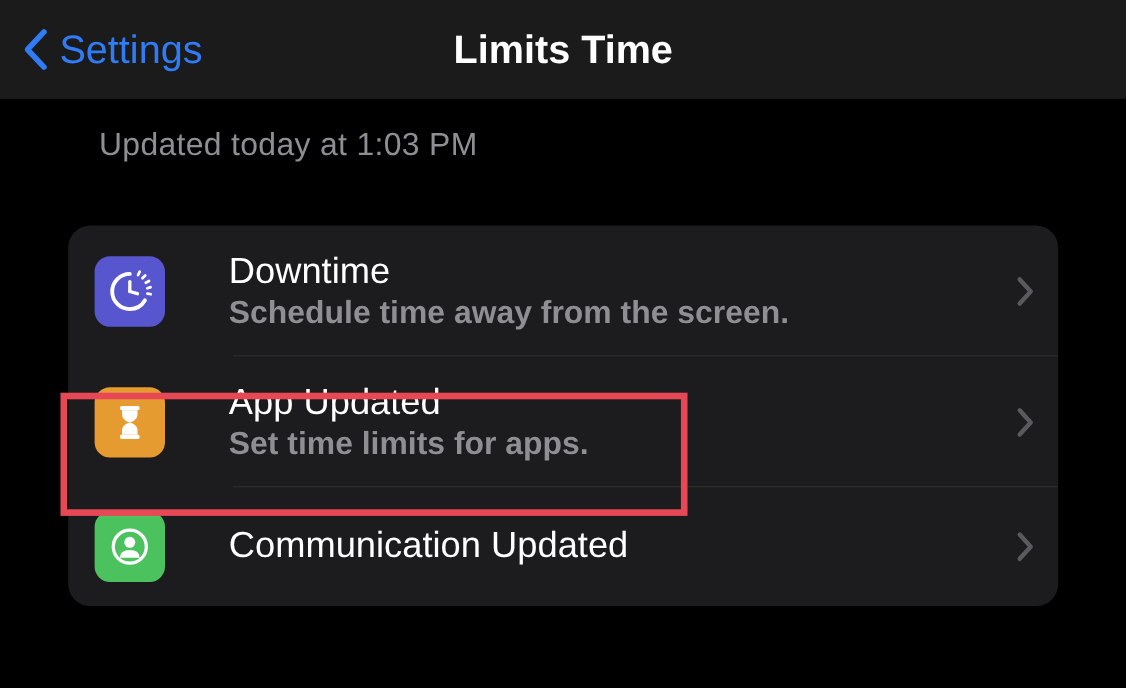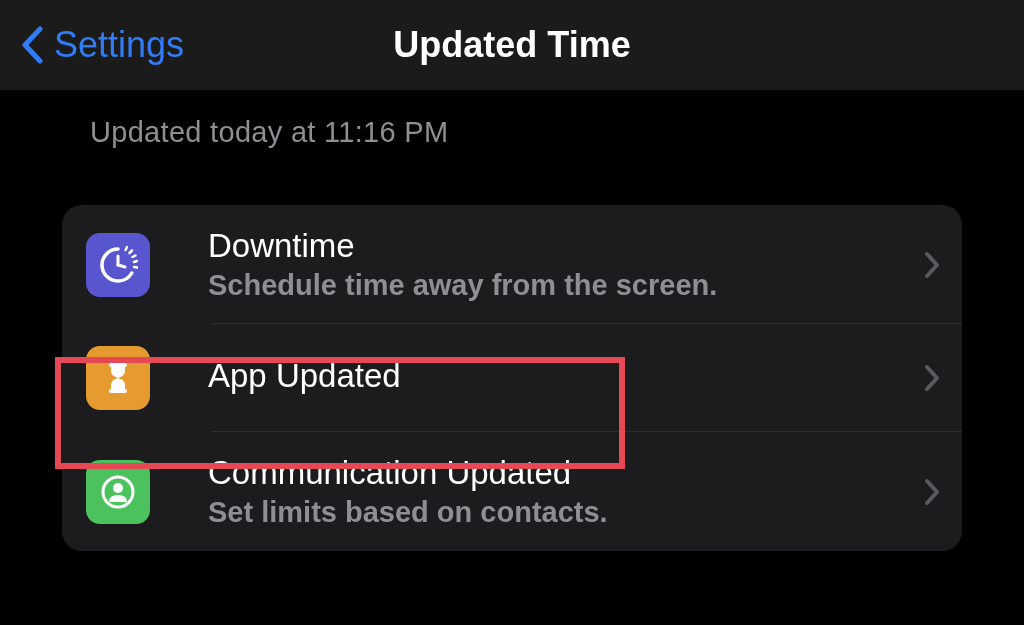--- a/index.html
+++ b/index.html
@@ -120,24 +120,24 @@
 
 <div class="navbar">
   <div class="back-button">
     <span class="back-chevron">
       <svg width="24" height="38" viewBox="0 0 24 38" fill="none">
         <path d="M20 3 L5 19 L20 35" stroke="#2f7cf6" stroke-width="5" stroke-linecap="round" stroke-linejoin="round"></path>
       </svg>
     </span>
     <span>Settings</span>
   </div>
-  <div class="nav-title">Updated Time</div>
+  <div class="nav-title">Limits Time</div>
 </div>
 
-<div class="updated-text">Updated today at 11:16 PM</div>
+<div class="updated-text">Updated today at 1:03 PM</div>
 
 <div class="list-group">
 
   <div class="list-item">
     <div class="icon-box icon-downtime">
       <svg width="40" height="40" viewBox="0 0 40 40" fill="none">
         <path d="M20 4 A16 16 0 0 0 20 36 A16 16 0 0 0 33.8 28" stroke="#fff" stroke-width="3.5" stroke-linecap="round"></path>
         <line x1="20" y1="20" x2="20" y2="11" stroke="#fff" stroke-width="3" stroke-linecap="round"></line>
         <line x1="20" y1="20" x2="27" y2="22" stroke="#fff" stroke-width="3" stroke-linecap="round"></line>
         <line x1="36" y1="17" x2="39" y2="16" stroke="#fff" stroke-width="2.5" stroke-linecap="round"></line>
@@ -163,40 +163,40 @@
     <div class="icon-box icon-applimits">
       <svg width="40" height="40" viewBox="0 0 40 40" fill="none">
         <rect x="11" y="5" width="18" height="4" rx="2" fill="#fff"></rect>
         <rect x="11" y="31" width="18" height="4" rx="2" fill="#fff"></rect>
         <path d="M13 9 L13 13 Q13 18 20 20 Q27 18 27 13 L27 9 Z" fill="#fff"></path>
         <path d="M13 31 L13 27 Q13 22 20 20 Q27 22 27 27 L27 31 Z" fill="#fff"></path>
       </svg>
     </div>
     <div class="label-block">
       <div class="item-title">App Updated</div>
+      <div class="item-subtitle">Set time limits for apps.</div>
     </div>
     <div class="disclosure">
       <svg width="16" height="28" viewBox="0 0 16 28" fill="none">
         <path d="M3 3 L13 14 L3 25" stroke="#5a5a5e" stroke-width="4" stroke-linecap="round" stroke-linejoin="round"></path>
       </svg>
     </div>
     <div class="list-divider"></div>
   </div>
 
   <div class="list-item">
     <div class="icon-box icon-commlimits">
       <svg width="40" height="40" viewBox="0 0 40 40" fill="none">
         <circle cx="20" cy="20" r="15" stroke="#fff" stroke-width="3" fill="none"></circle>
         <circle cx="20" cy="16" r="5" fill="#fff"></circle>
         <path d="M11 30 Q11 23 20 23 Q29 23 29 30" fill="#fff"></path>
       </svg>
     </div>
     <div class="label-block">
       <div class="item-title">Communication Updated</div>
-      <div class="item-subtitle">Set limits based on contacts.</div>
     </div>
     <div class="disclosure">
       <svg width="16" height="28" viewBox="0 0 16 28" fill="none">
         <path d="M3 3 L13 14 L3 25" stroke="#5a5a5e" stroke-width="4" stroke-linecap="round" stroke-linejoin="round"></path>
       </svg>
     </div>
   </div>
 
 </div>
 

